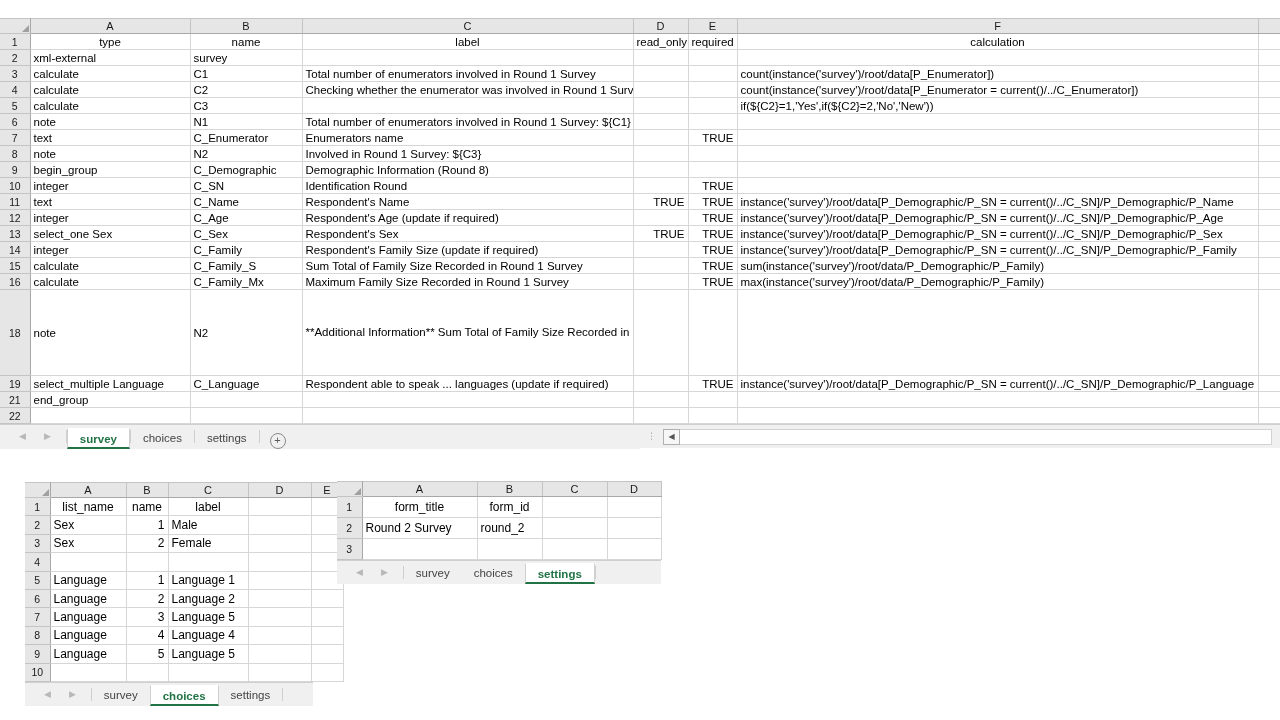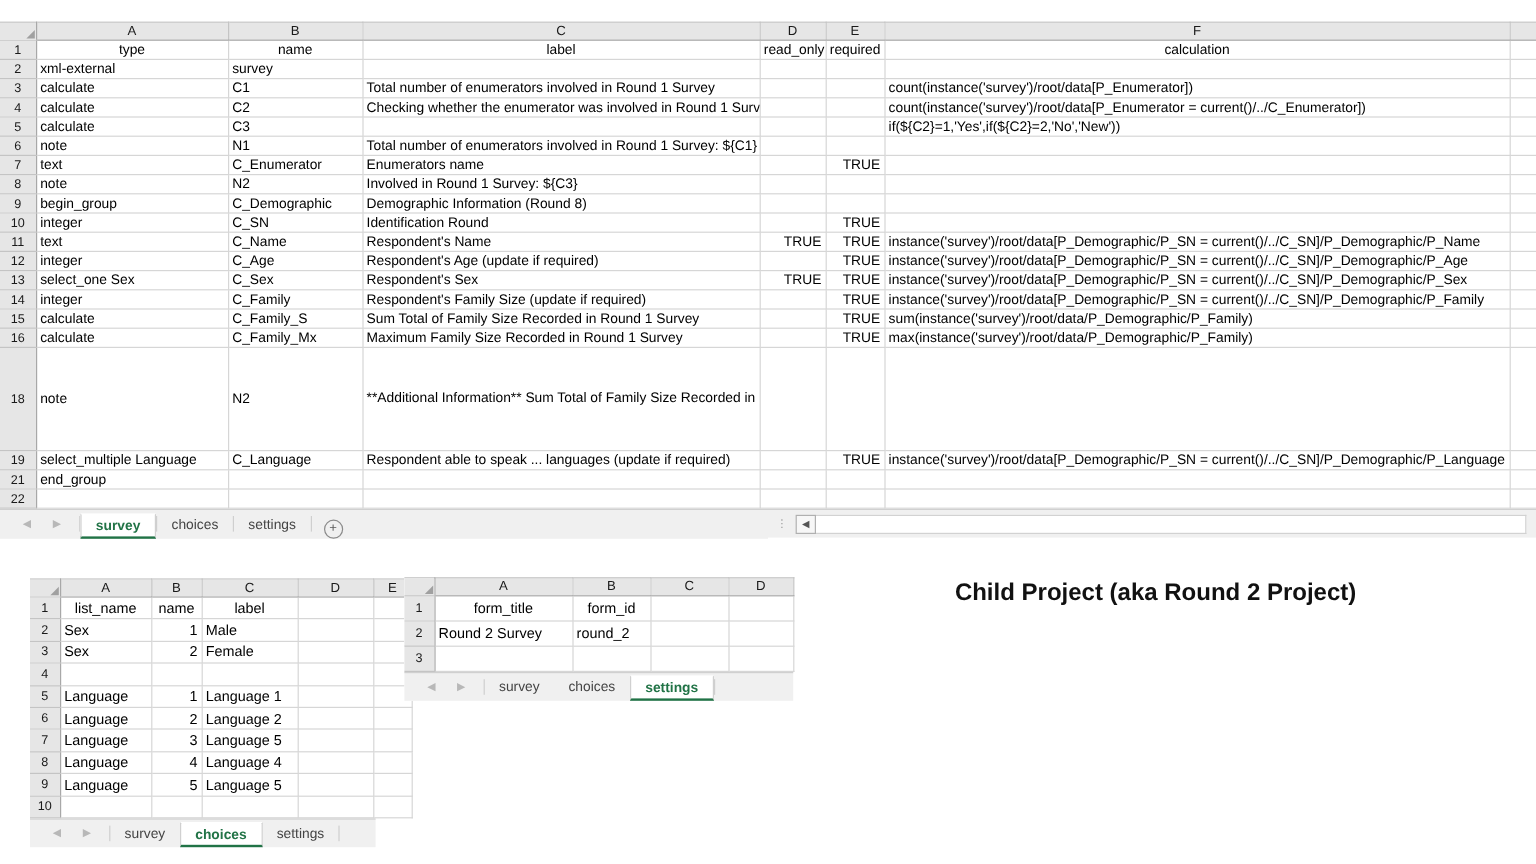--- a/index.html
+++ b/index.html
@@ -570,15 +570,14 @@
         <span class="arw">▶</span>
       </div>
       <div class="tabsep"></div>
       <div class="tab">survey</div>
       <div class="tab">choices</div>
       <div class="tab active">settings</div>
       <div class="tabsep"></div>
     </div>
   </div>
 
-  <div id="caption">Child Project (aka Round 2 Project)</div>
 
 </div>
 
 </body></html>

